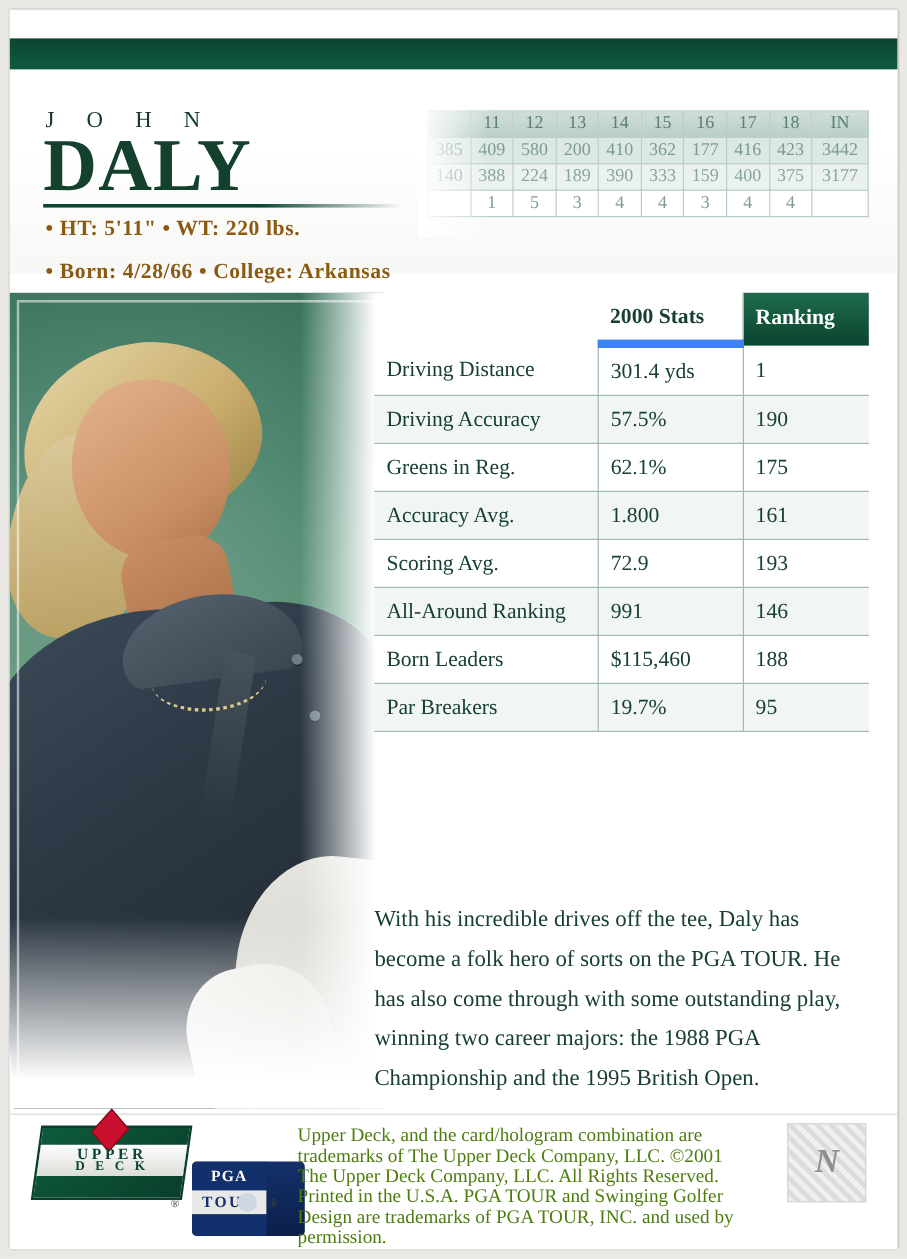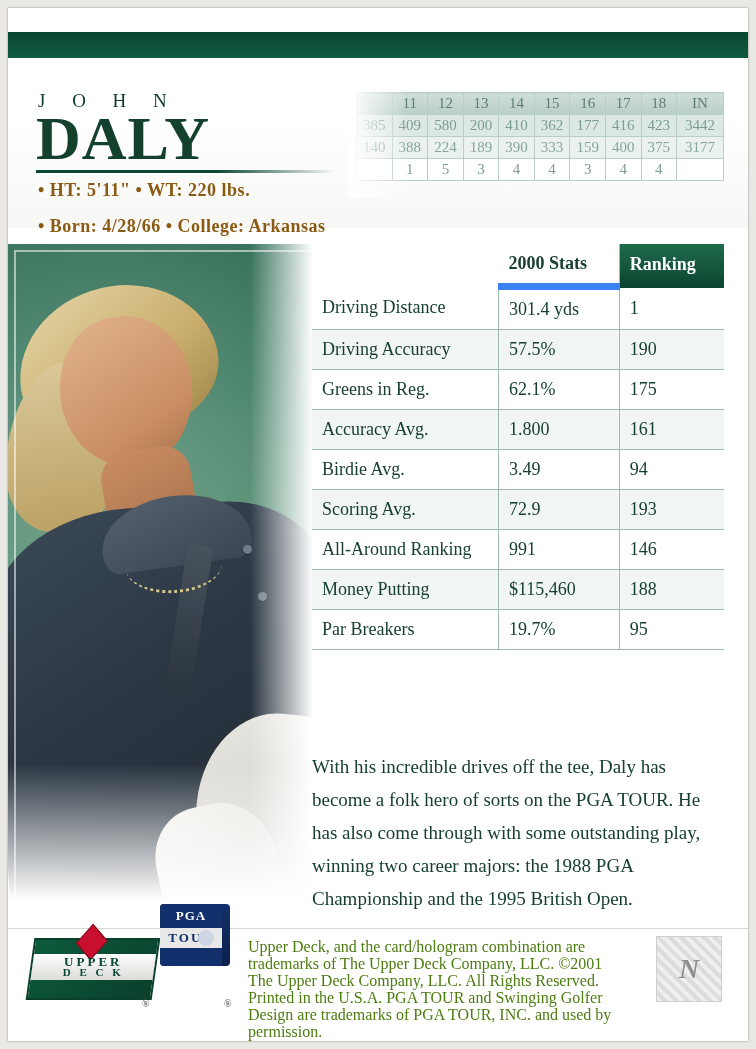--- a/index.html
+++ b/index.html
@@ -222,24 +222,25 @@
   .ud-text small{display:block;font-size:11px;letter-spacing:3px;}
   .ud-diamond{
     position:absolute;left:44px;top:-10px;width:22px;height:22px;
     background:#c8102e;transform:rotate(45deg) skewX(8deg);
     border:1px solid #7a0a1d;
   }
   .reg1{
     position:absolute;left:134px;top:990px;font-size:10px;color:#444;
   }
   .pga-logo{
-    position:absolute;left:152px;top:896px;width:70px;height:62px;
+    position:absolute;left:152px;top:960px;width:70px;height:62px;
     background:linear-gradient(to bottom,#14306b,#0c1f4a);
     border-radius:4px;
     overflow:hidden;
+    padding-left:24px;
   }
   .pga-logo .pga-top{
     position:absolute;left:0;top:0;width:62px;height:24px;
     background:#12306c;color:#fff;font-size:13px;font-weight:bold;
     text-align:center;line-height:24px;letter-spacing:1px;
   }
   .pga-logo .pga-mid{
     position:absolute;left:0;top:24px;width:62px;height:20px;
     background:#e8e8e8;color:#12306c;font-size:13px;font-weight:bold;
     text-align:center;line-height:20px;letter-spacing:2px;
@@ -385,36 +386,31 @@
         <td class="c-label">Greens in Reg.</td>
         <td class="c-val">62.1%</td>
         <td class="c-rank">175</td>
       </tr>
       <tr>
         <td class="c-label">Accuracy Avg.</td>
         <td class="c-val">1.800</td>
         <td class="c-rank">161</td>
       </tr>
       <tr>
-        <td class="c-label">Birdie Avg.</td>
-        <td class="c-val">3.49</td>
-        <td class="c-rank">94</td>
-      </tr>
-      <tr>
         <td class="c-label">Scoring Avg.</td>
         <td class="c-val">72.9</td>
         <td class="c-rank">193</td>
       </tr>
       <tr>
         <td class="c-label">All-Around Ranking</td>
         <td class="c-val">991</td>
         <td class="c-rank">146</td>
       </tr>
       <tr>
-        <td class="c-label">Money Putting</td>
+        <td class="c-label">Born Leaders</td>
         <td class="c-val">$115,460</td>
         <td class="c-rank">188</td>
       </tr>
       <tr>
         <td class="c-label">Par Breakers</td>
         <td class="c-val">19.7%</td>
         <td class="c-rank">95</td>
       </tr>
     </tbody>
   </table>

